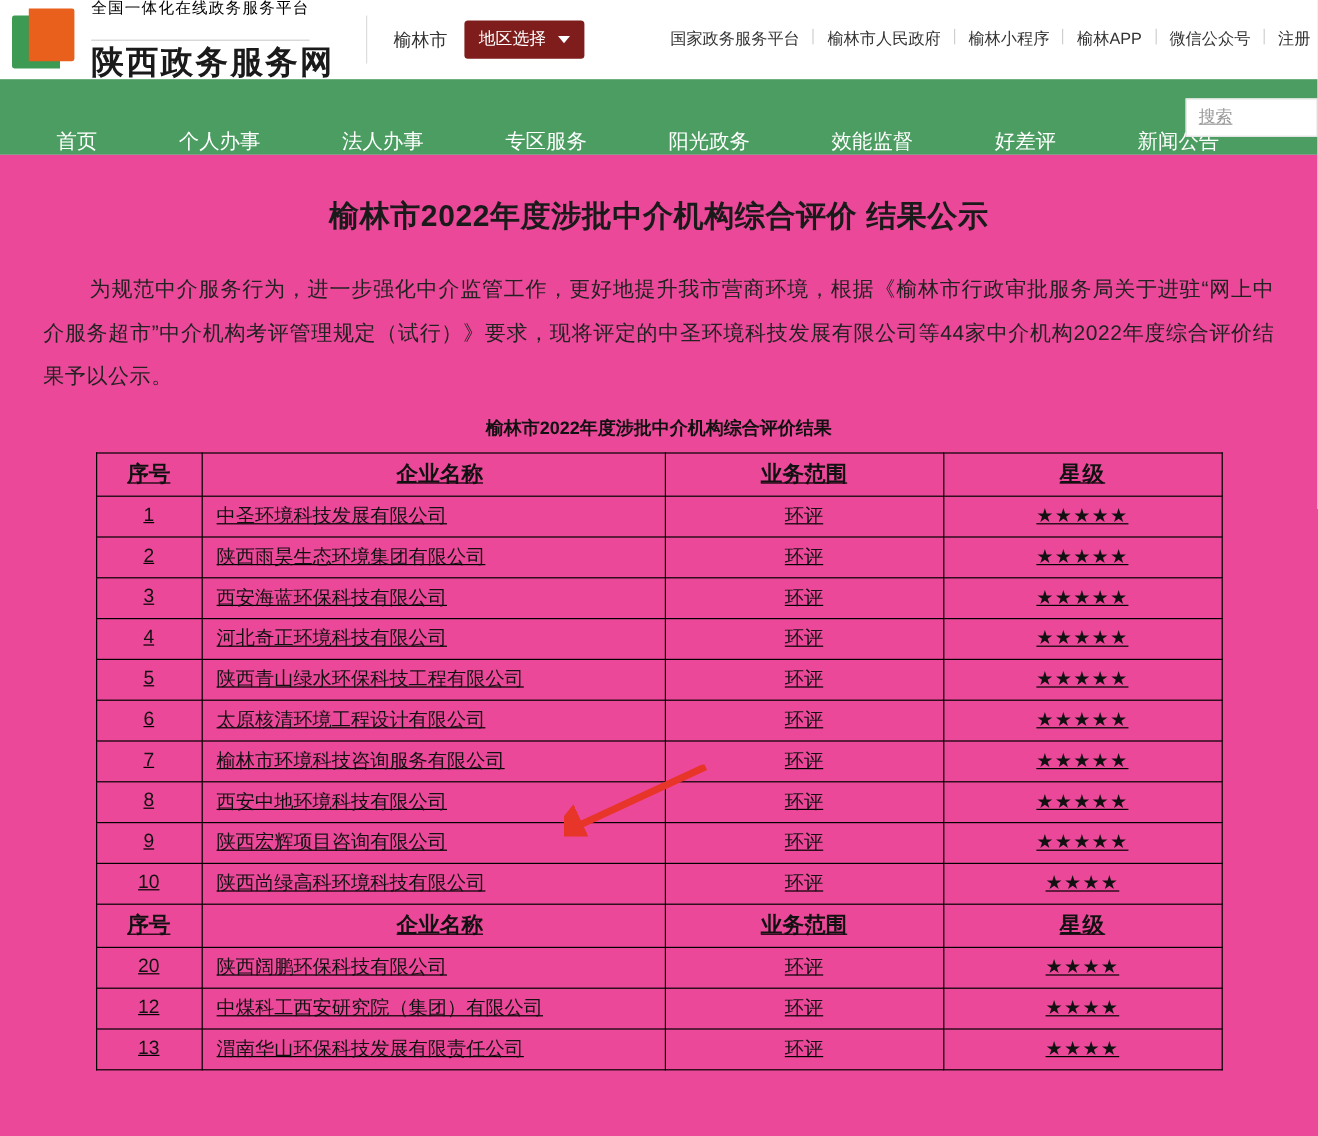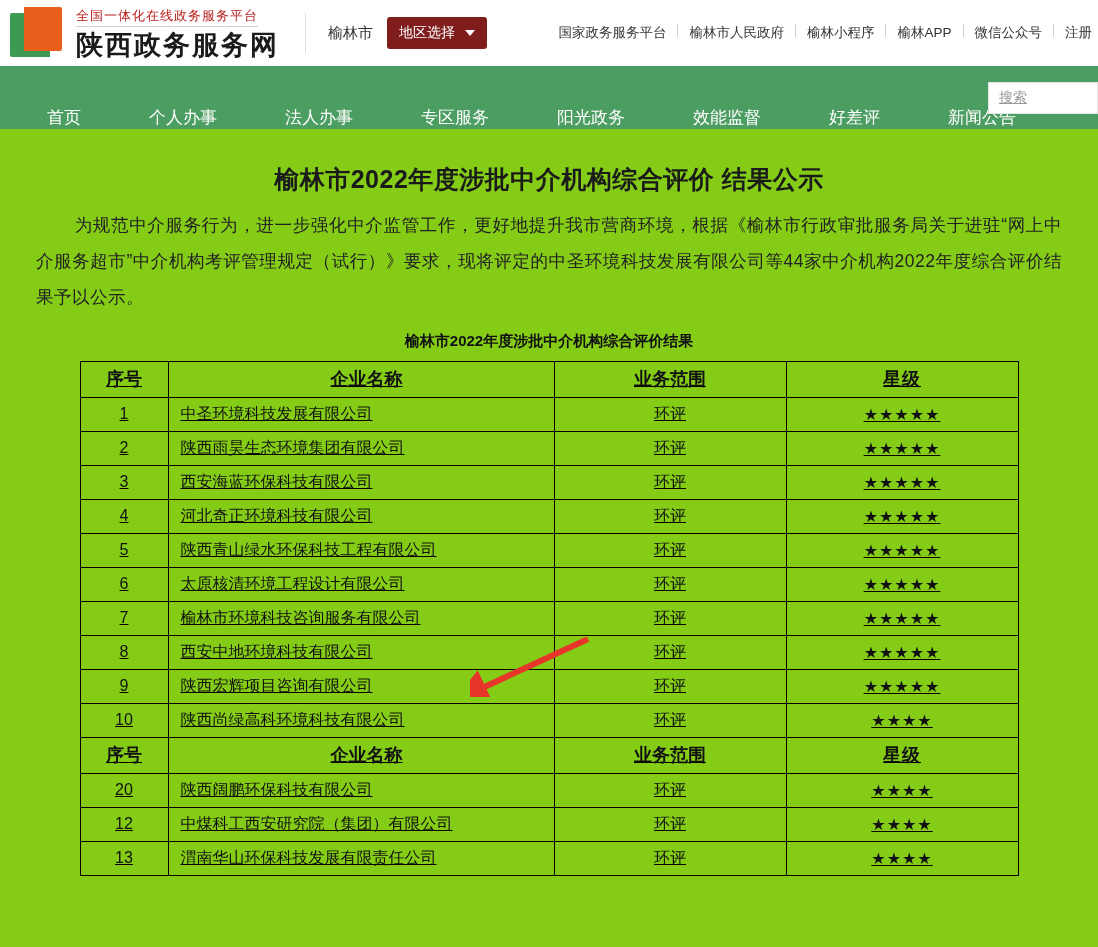--- a/index.html
+++ b/index.html
@@ -31,23 +31,23 @@
     border-radius: 2px 0 0 2px;
   }
   .logo-mark .sq-orange {
     position: absolute; left: 14px; top: 0px;
     width: 38px; height: 44px;
     background: #e8601c;
     border-radius: 0 2px 2px 0;
   }
   .logo-text { margin-left: 14px; line-height: 1.1; }
   .logo-text .line1 {
-    font-size: 13px; color: #b91c1c; letter-spacing: 1px;
+    font-size: 13px; color: #000000; letter-spacing: 1px;
     border-bottom: 1px solid #cfcfcf;
-    padding-bottom: 3px;
+    padding-bottom: 19px;
     display: inline-block;
   }
   .logo-text .line2 {
     font-size: 27px; color: #1a1a1a; font-weight: 700;
     margin-top: 4px; letter-spacing: 2px;
   }
   .topbar-divider {
     width: 1px; height: 40px; background: #ddd;
     margin: 0 22px 0 26px;
   }
@@ -100,39 +100,39 @@
     width: 110px; height: 32px;
     background: #fff;
     border: 1px solid #e4e4e4;
     display: flex; align-items: center;
     padding-left: 10px;
     font-size: 14px; color: #999; text-decoration: underline;
   }
 
   
   .page {
-    background: #84cc16;
+    background: #ec4899;
     padding: 0 28px;
     height: calc(947px - 66px - 63px);
     overflow: hidden;
     position: relative;
   }
   .doc-title {
     text-align: center;
     font-size: 25px;
     font-weight: 700;
     color: #1a1a1a;
     margin-top: 34px;
     letter-spacing: 0.5px;
   }
   .para {
     font-size: 17.5px;
     color: #222;
     line-height: 2.05;
-    margin-top: 12px;
+    margin-top: 28px;
     text-align: justify;
     letter-spacing: 0.5px;
     padding: 0 8px;
   }
   .para .indent { display: inline-block; width: 2.2em; }
   .table-caption {
     text-align: center;
     font-size: 15px;
     font-weight: 700;
     color: #111;

